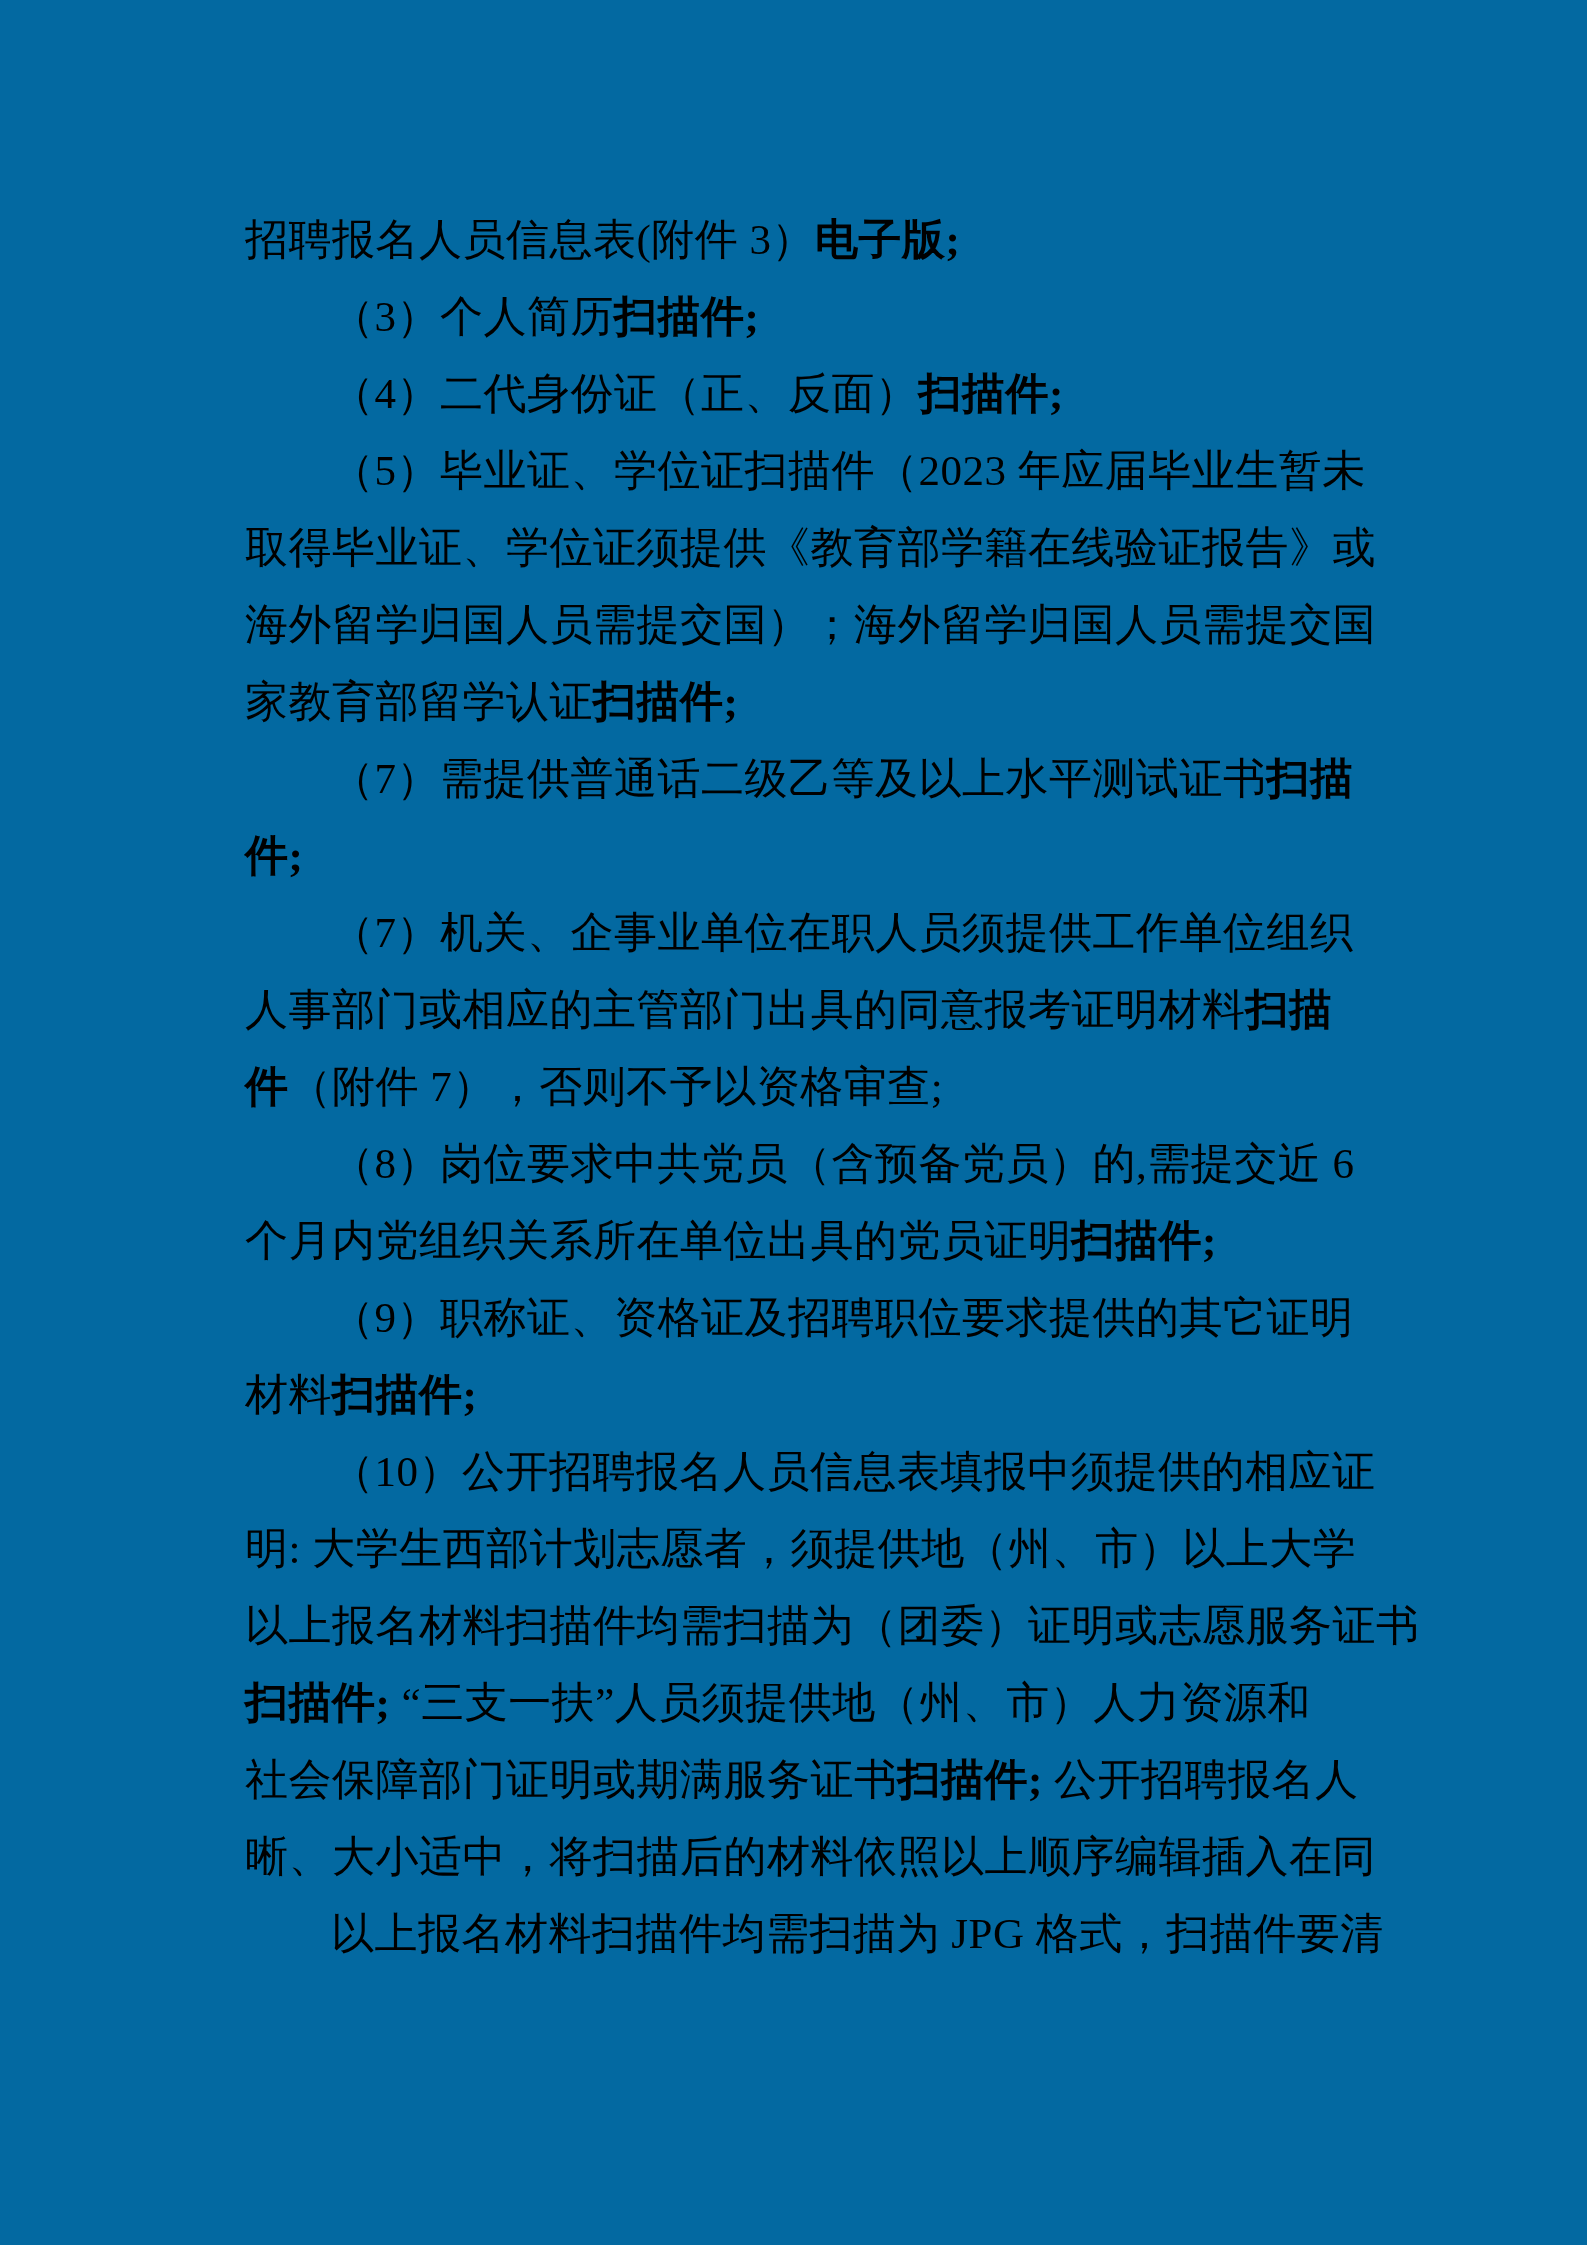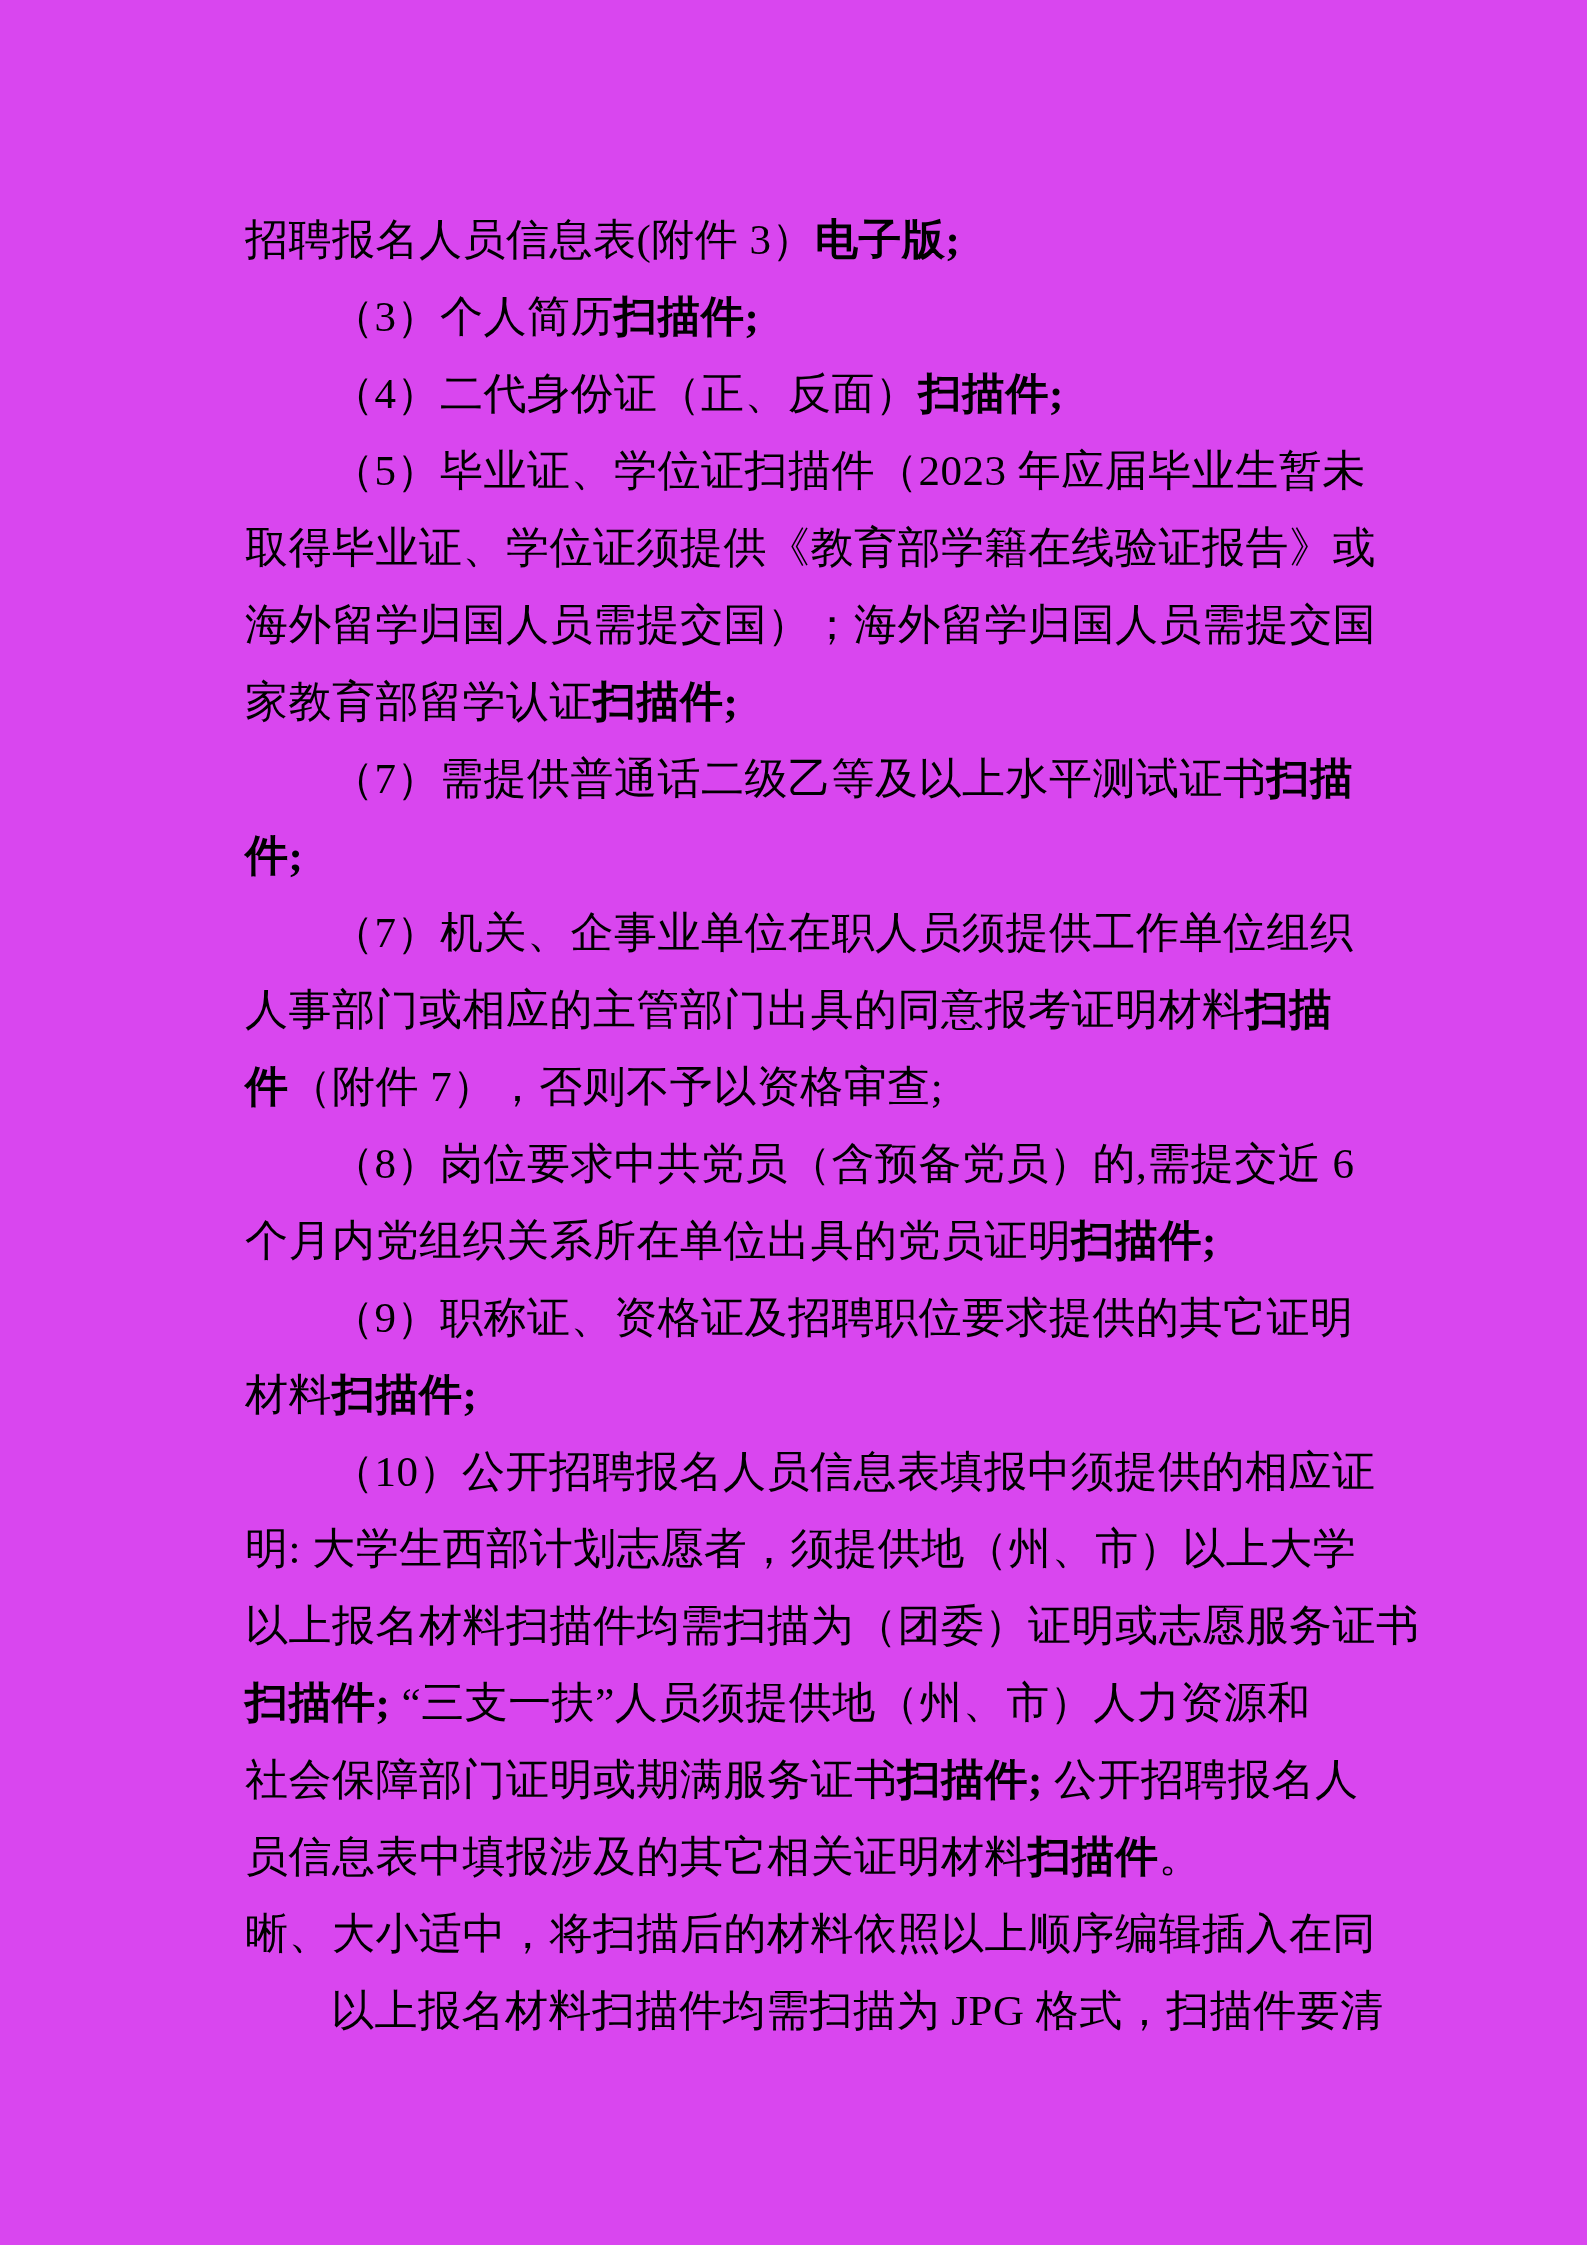--- a/index.html
+++ b/index.html
@@ -4,21 +4,21 @@
 <style>
   html, body {
     margin: 0;
     padding: 0;
     background: #ffffff;
   }
   .page {
     position: relative;
     width: 1587px;
     height: 2245px;
-    background: #d946ef;
+    background: #0369a1;
     overflow: hidden;
     font-family: "Liberation Serif", "DejaVu Serif", serif;
     color: #000000;
   }
   .content {
     position: absolute;
     left: 245px;
     top: 201px;
     width: 1125px;
   }
@@ -56,17 +56,16 @@
       <div class="line"><span class="run-bold">件</span><span class="run-regular">（附件 7），否则不予以资格审查;</span></div>
       <div class="line indent"><span class="run-regular">（8）岗位要求中共党员（含预备党员）的,需提交近 6</span></div>
       <div class="line"><span class="run-regular">个月内党组织关系所在单位出具的党员证明</span><span class="run-bold">扫描件;</span></div>
       <div class="line indent"><span class="run-regular">（9）职称证、资格证及招聘职位要求提供的其它证明</span></div>
       <div class="line"><span class="run-regular">材料</span><span class="run-bold">扫描件;</span></div>
       <div class="line indent"><span class="run-regular">（10）公开招聘报名人员信息表填报中须提供的相应证</span></div>
       <div class="line"><span class="run-regular">明: 大学生西部计划志愿者，须提供地（州、市）以上大学</span></div>
       <div class="line"><span class="run-regular">以上报名材料扫描件均需扫描为（团委）证明或志愿服务证书</span></div>
       <div class="line"><span class="run-bold">扫描件;</span><span class="run-regular">&nbsp;“三支一扶”人员须提供地（州、市）人力资源和</span></div>
       <div class="line"><span class="run-regular">社会保障部门证明或期满服务证书</span><span class="run-bold">扫描件;</span><span class="run-regular">&nbsp;公开招聘报名人</span></div>
-      <div class="line"><span class="run-regular">员信息表中填报涉及的其它相关证明材料</span><span class="run-bold">扫描件</span><span class="run-regular">。</span></div>
       <div class="line"><span class="run-regular">晰、大小适中，将扫描后的材料依照以上顺序编辑插入在同</span></div>
       <div class="line indent"><span class="run-regular">以上报名材料扫描件均需扫描为 JPG 格式，扫描件要清</span></div>
     </div>
 </div>
 
 </body></html>

